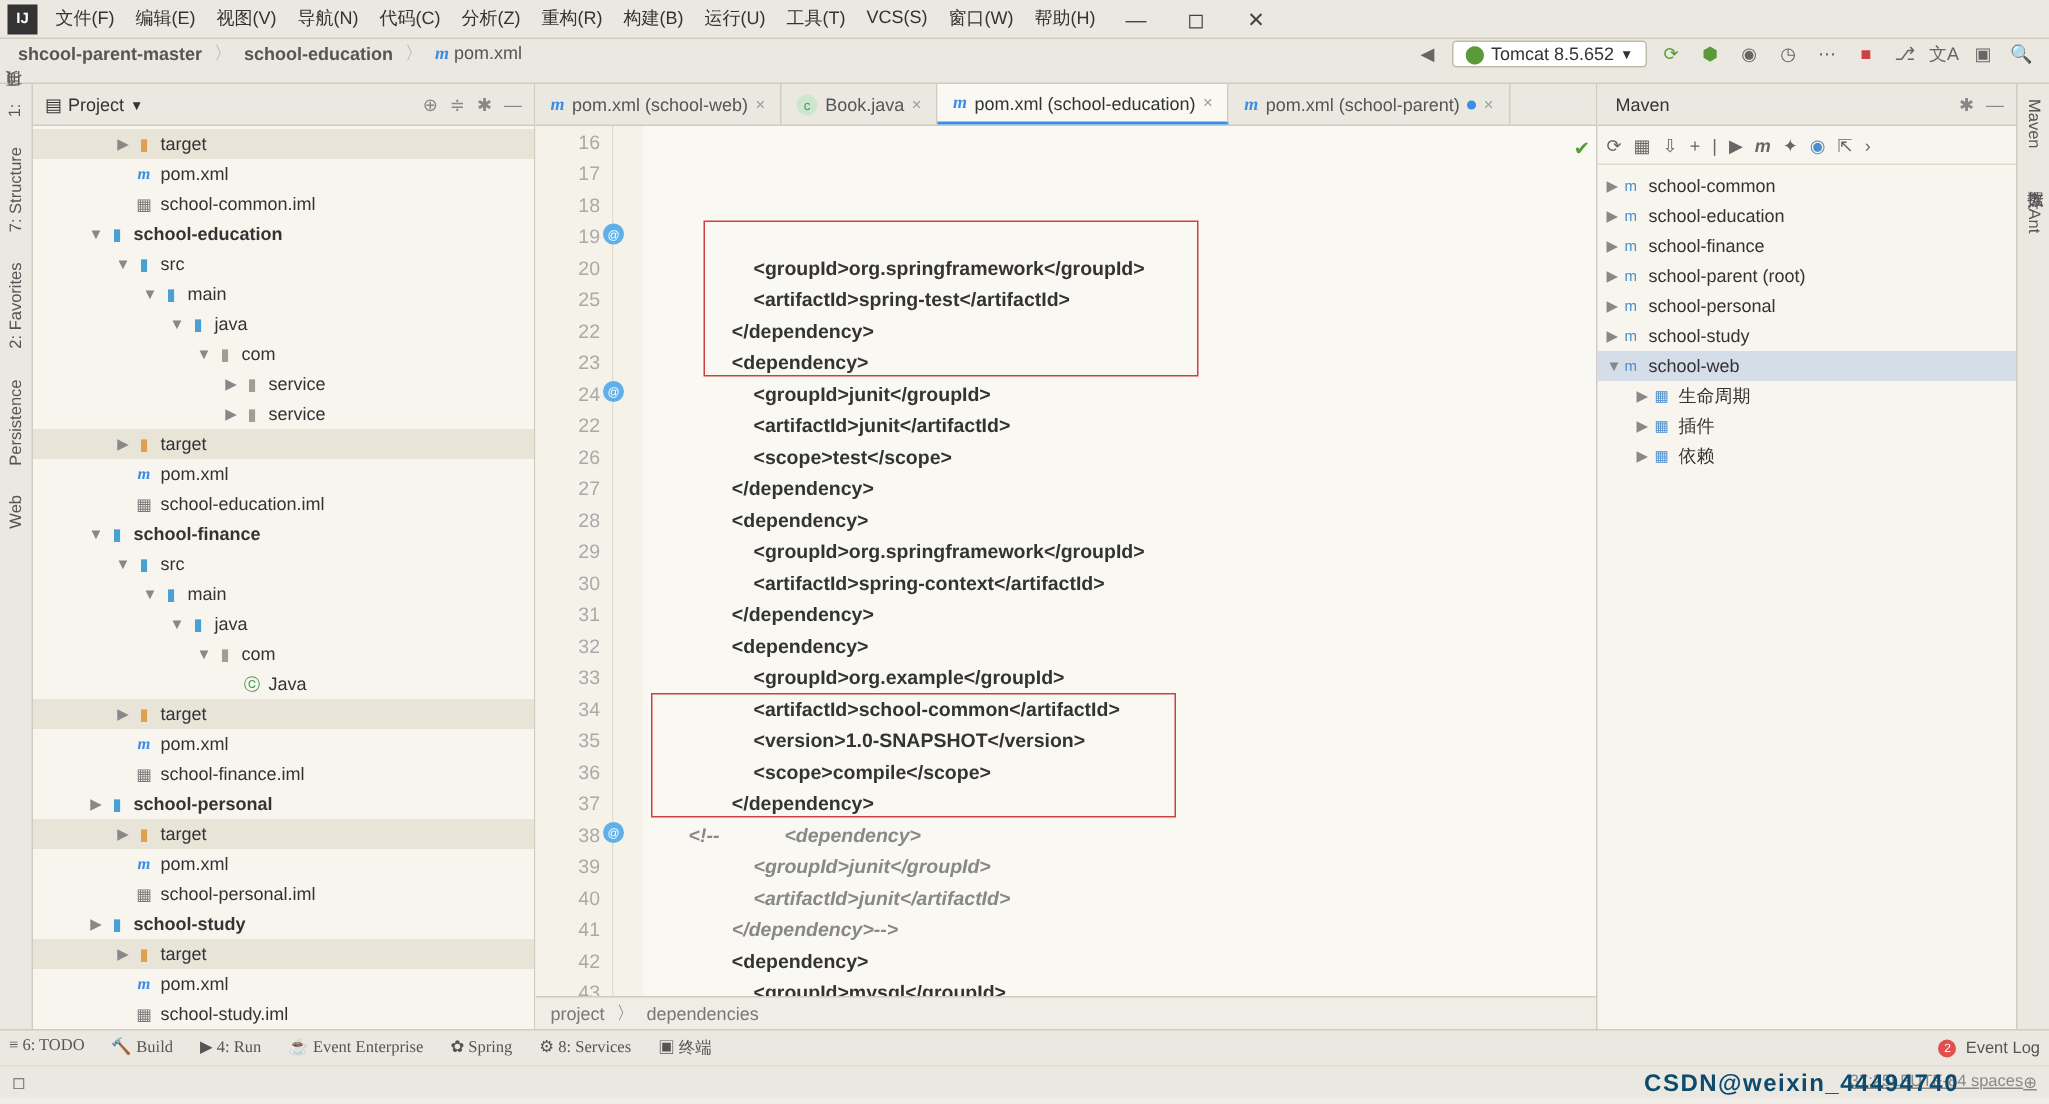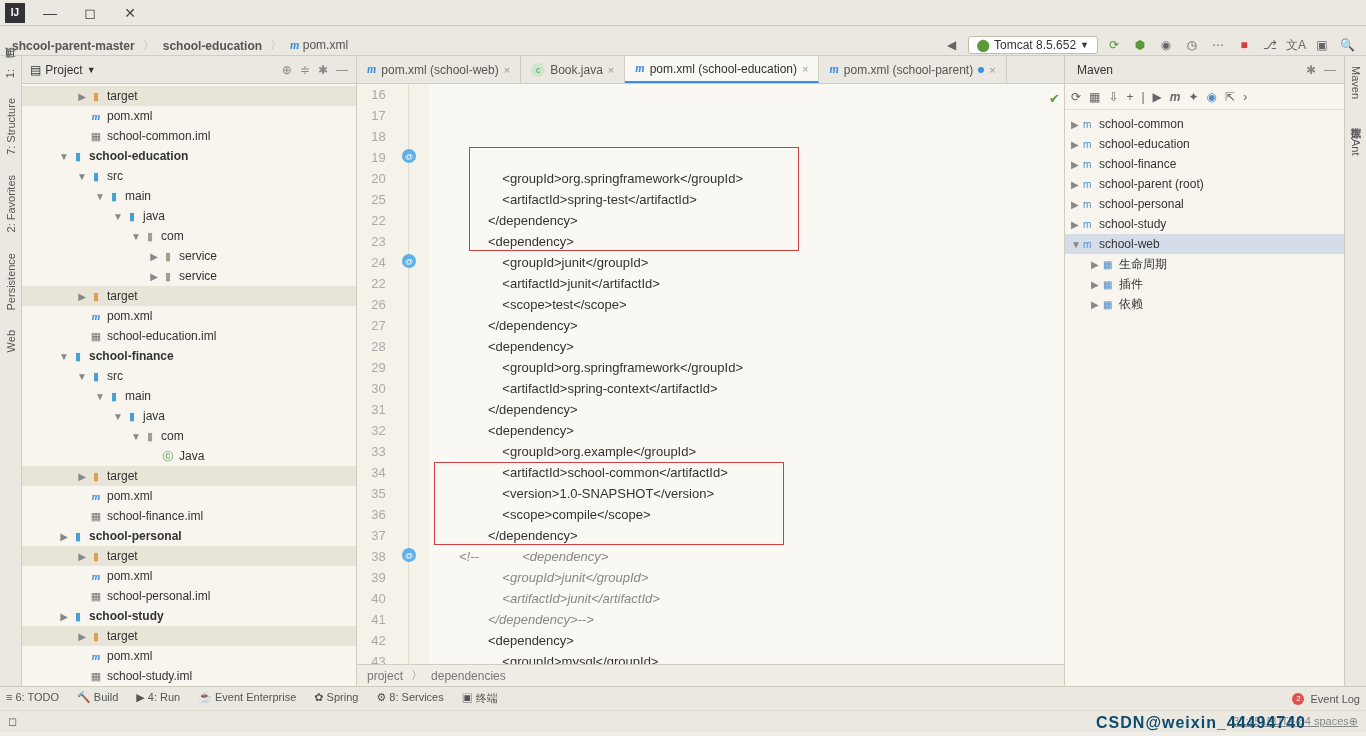--- a/index.html
+++ b/index.html
@@ -2,21 +2,21 @@
 <html><head>
 <meta charset="utf-8">
 <style>
 * { margin: 0; padding: 0; box-sizing: border-box; font-family: "Segoe UI", "Microsoft YaHei", sans-serif; }
 body { width: 1366px; height: 736px; background: #f0ede6; font-size: 12px; color: #333; overflow: hidden; position: relative; }
 .titlebar { height: 26px; display: flex; align-items: center; background: #eae8e0; border-bottom: 1px solid #d0ccc0; }
 .titlebar .logo { width: 20px; height: 20px; background: #333; margin: 0 5px; display: flex; align-items: center; justify-content: center; color: #fff; font-weight: bold; font-size: 10px; }
 .titlebar .menu-item { padding: 0 7px; cursor: pointer; }
 .titlebar .title-text { flex: 1; text-align: left; padding-left: 30px; color: #888; }
 .titlebar .winbtn { width: 40px; text-align: center; font-size: 14px; color: #444; cursor: pointer; }
-.navbar { height: 30px; background: #eae8e0; border-bottom: 1px solid #d0ccc0; display: flex; align-items: flex-end; padding: 0 8px; }
+.navbar { height: 30px; background: #eae8e0; border-bottom: 1px solid #d0ccc0; display: flex; align-items: flex-start; padding: 0 8px; }
 .breadcrumb { display: flex; align-items: center; gap: 4px; color: #555; }
 .breadcrumb .crumb { padding: 2px 4px; }
 .breadcrumb .sep { color: #aaa; }
 .toolbar-right { margin-left: auto; display: flex; align-items: center; gap: 6px; }
 .toolbar-btn { width: 20px; height: 20px; display: flex; align-items: center; justify-content: center; cursor: pointer; color: #666; }
 .tomcat-box { border: 1px solid #c0bcac; background: #fff; padding: 1px 8px; border-radius: 3px; display: flex; align-items: center; gap: 4px; }
 .main { display: flex; height: 630px; }
 .left-tw { width: 22px; background: #eae8e0; border-right: 1px solid #d0ccc0; display: flex; flex-direction: column; align-items: center; gap: 20px; padding-top: 10px; }
 .left-tw .vtext { writing-mode: vertical-rl; transform: rotate(180deg); font-size: 11px; color: #555; cursor: pointer; }
 .right-tw { width: 22px; background: #eae8e0; border-left: 1px solid #d0ccc0; display: flex; flex-direction: column; align-items: center; gap: 20px; padding-top: 10px; }
@@ -36,50 +36,65 @@
 .tree-row .m-icon { color: #3b8de6; font-weight: bold; font-style: italic; font-family: Georgia,serif; }
 .tree-row .iml-icon { color: #777; }
 .tree-row .c-icon { color: #4a9d4a; }
 .editor-area { flex: 1; display: flex; flex-direction: column; background: #faf8f2; position: relative; }
 .editor-tabs { height: 28px; background: #eae8e0; border-bottom: 1px solid #d0ccc0; display: flex; align-items: stretch; }
 .etab { display: flex; align-items: center; gap: 5px; padding: 0 10px; border-right: 1px solid #d0ccc0; cursor: pointer; color: #555; }
 .etab.active { background: #faf8f2; border-bottom: 2px solid #3b8de6; color: #333; }
 .etab .close { color: #999; font-size: 11px; }
 .etab .dot-blue { width: 6px; height: 6px; border-radius: 50%; background: #3b8de6; }
 .editor-body { flex: 1; display: flex; overflow: hidden; font-family: "Consolas","Courier New", monospace; font-size: 13px; line-height: 21px; position: relative; }
-.gutter { width: 52px; text-align: center; color: #aaa; padding-right: 8px; background: #f5f2ea; border-right: 1px solid #e0dcce; }
+.gutter { width: 52px; text-align: right; color: #aaa; padding-right: 8px; background: #f5f2ea; border-right: 1px solid #e0dcce; }
 .gutter .ln { height: 21px; position: relative; }
 .gutter .ln .gicon { position: absolute; right: -16px; top: 2px; width: 14px; height: 14px; border-radius: 50%; background: #5fb0e8; font-size: 8px; color: #fff; display: flex; align-items: center; justify-content: center; }
 .gutter-m { width: 20px; background: #f5f2ea; }
 .code { flex: 1; padding-left: 30px; white-space: pre; position: relative; }
-.code .line { height: 21px; }
+.code .line { height: 21px; font-weight: bold; }
 .t-txtc { color: #888; font-style: italic; }
 .redbox { position: absolute; border: 1px solid #d04040; pointer-events: none; }
 .editor-breadcrumb { height: 22px; background: #f0ede6; border-top: 1px solid #d0ccc0; display: flex; align-items: center; padding: 0 10px; gap: 8px; color: #777; font-size: 12px; }
 .maven-panel { width: 280px; background: #f7f5ee; border-left: 1px solid #d0ccc0; display: flex; flex-direction: column; }
 .mvn-toolbar { height: 26px; display: flex; align-items: center; gap: 8px; padding: 0 6px; border-bottom: 1px solid #e0dcce; color: #666; }
 .mvn-tree { padding: 4px 0; font-size: 12px; }
 .mvn-row { display: flex; align-items: center; height: 20px; padding-left: 6px; cursor: pointer; }
 .mvn-row .arrow { width: 12px; color: #888; font-size: 10px; }
 .mvn-row .micon { width: 16px; color: #4d8dcb; font-size: 10px; }
 .mvn-row.sel { background: #d4dde8; }
 .statusbar1 { height: 24px; background: #eae8e0; border-top: 1px solid #d0ccc0; display: flex; align-items: center; padding: 0 6px; gap: 18px; font-size: 11px; color: #555; }
-.statusbar1 .sb-item { cursor: pointer; }
+.statusbar1 .sb-item { cursor: pointer; font-family: Liberation Serif, serif; }
 .statusbar1 .sb-right { margin-left: auto; display: flex; gap: 6px; align-items: center; }
 .event-dot { width: 12px; height: 12px; border-radius: 50%; background: #e05050; display: inline-flex; align-items: center; justify-content: center; color: #fff; font-size: 8px; }
 .statusbar2 { height: 22px; background: #eae8e0; border-top: 1px solid #e0dcce; display: flex; align-items: center; padding: 0 8px; font-size: 11px; color: #666; }
 .statusbar2 .sr { margin-left: auto; display: flex; color: #888; text-decoration: underline; }
 .green-check { color: #5a9a3a; position: absolute; top: 4px; right: 4px; font-size: 13px; }
 .watermark { position: absolute; right: 60px; bottom: 4px; color: #0c4a6e; font-size: 16px; font-weight: bold; letter-spacing: 1px; pointer-events: none; text-align: center; }
 </style>
 </head>
 <body>
 
 <div class="titlebar">
   <div class="logo">IJ</div>
+  <div id="menubar-slot" style="display: flex;">
+      <span class="menu-item">文件(F)</span>
+      <span class="menu-item">编辑(E)</span>
+      <span class="menu-item">视图(V)</span>
+      <span class="menu-item">导航(N)</span>
+      <span class="menu-item">代码(C)</span>
+      <span class="menu-item">分析(Z)</span>
+      <span class="menu-item">重构(R)</span>
+      <span class="menu-item">构建(B)</span>
+      <span class="menu-item">运行(U)</span>
+      <span class="menu-item">工具(T)</span>
+      <span class="menu-item">VCS(S)</span>
+      <span class="menu-item">窗口(W)</span>
+      <span class="menu-item">帮助(H)</span>
+    </div>
   <div class="winbtn">—</div>
   <div class="winbtn">◻</div>
   <div class="winbtn">✕</div>
 </div>
 
 <div class="navbar">
   <div class="breadcrumb">
     <span class="crumb" style="font-weight:bold">shcool-parent-master</span>
     <span class="sep">〉</span>
     <span class="crumb" style="font-weight:bold">school-education</span>

